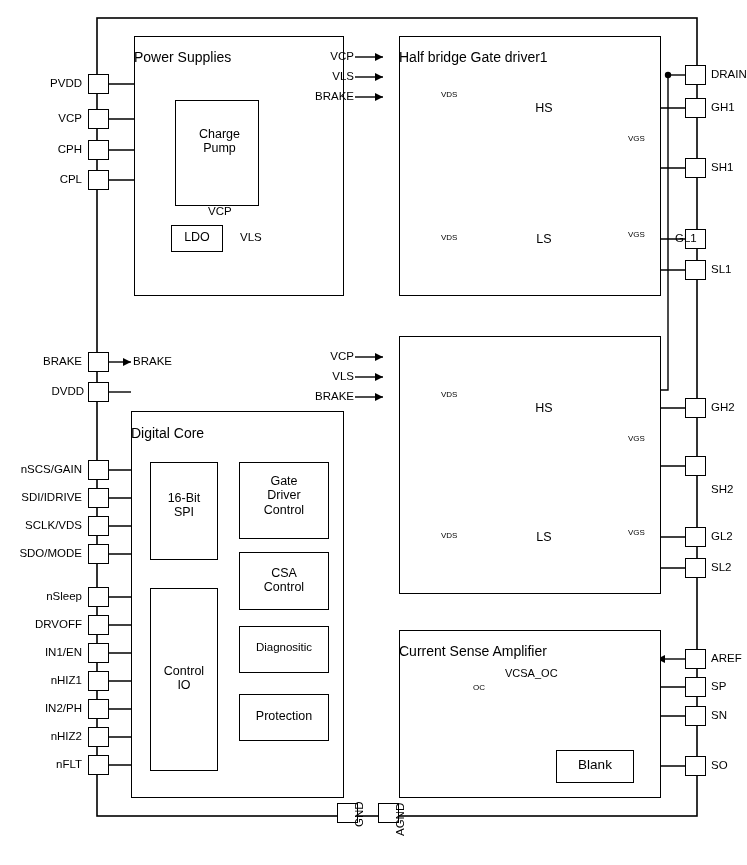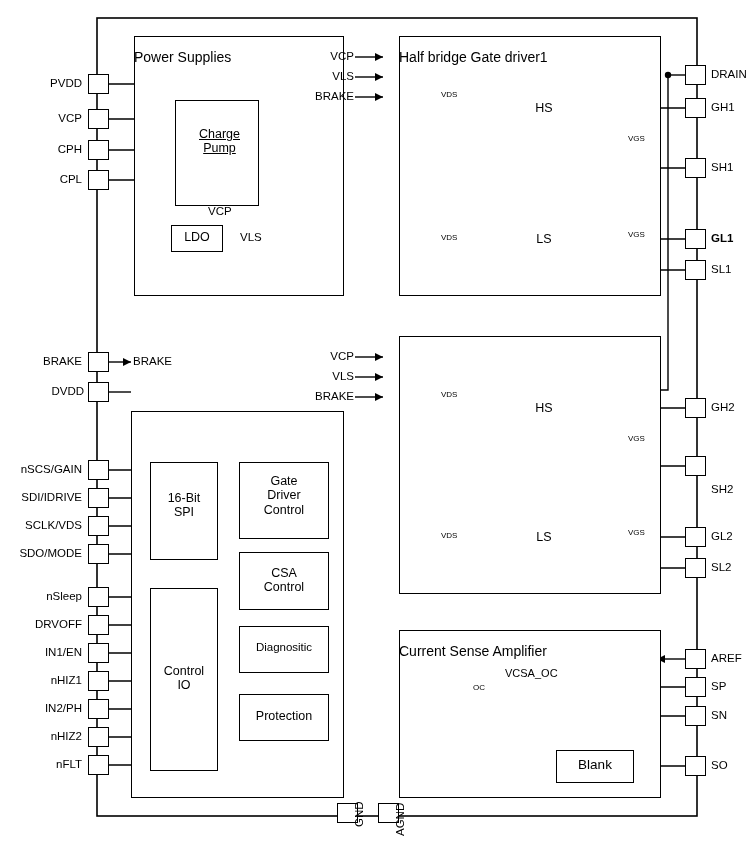--- a/index.html
+++ b/index.html
@@ -245,21 +245,21 @@
   <div class="abs pin" style="left:685px;top:65px;width:21px;height:20px;"></div>
   <div class="abs lbl" style="left:711px;top:68px;">DRAIN</div>
 
   <div class="abs pin" style="left:685px;top:98px;width:21px;height:20px;"></div>
   <div class="abs lbl" style="left:711px;top:101px;">GH1</div>
 
   <div class="abs pin" style="left:685px;top:158px;width:21px;height:20px;"></div>
   <div class="abs lbl" style="left:711px;top:161px;">SH1</div>
 
   <div class="abs pin" style="left:685px;top:229px;width:21px;height:20px;"></div>
-  <div class="abs lbl" style="left:711px;top:232px;font-weight:bold;">GL1</div>
+  <div class="abs lbl" style="left:675px;top:232px;">GL1</div>
 
   <div class="abs pin" style="left:685px;top:260px;width:21px;height:20px;"></div>
   <div class="abs lbl" style="left:711px;top:263px;">SL1</div>
 
   <div class="abs pin" style="left:685px;top:398px;width:21px;height:20px;"></div>
   <div class="abs lbl" style="left:711px;top:401px;">GH2</div>
 
   <div class="abs pin" style="left:685px;top:456px;width:21px;height:20px;"></div>
   <div class="abs lbl" style="left:711px;top:459px;margin-top:24px;">SH2</div>
 
@@ -284,21 +284,21 @@
   <div class="abs pin" style="left:337px;top:803px;width:21px;height:20px;"></div>
   <div class="abs lbl rot" style="left:353px;top:827px;transform:rotate(-90deg);">GND</div>
 
   <div class="abs pin" style="left:378px;top:803px;width:21px;height:20px;"></div>
   <div class="abs lbl rot" style="left:394px;top:836px;transform:rotate(-90deg);">AGND</div>
 
   <div class="abs blk" style="left:134px;top:36px;width:210px;height:260px;"></div>
   <div class="abs ttl" style="left:134px;top:49px;width:210px;">Power Supplies</div>
 
   <div class="abs blk" style="left:175px;top:100px;width:84px;height:106px;"></div>
-  <div class="abs blabel" style="left:175px;top:127px;width:89px;white-space:pre-line;text-decoration:underline;">Charge
+  <div class="abs blabel" style="left:175px;top:127px;width:89px;white-space:pre-line;">Charge
 Pump</div>
 
   <div class="abs blk" style="left:171px;top:225px;width:52px;height:27px;"></div>
   <div class="abs blabel" style="left:171px;top:230px;width:52px;">LDO</div>
 
   <div class="abs lbl" style="left:208px;top:205px;">VCP</div>
   <div class="abs lbl" style="left:240px;top:231px;">VLS</div>
 
   <div class="abs blk" style="left:399px;top:36px;width:262px;height:260px;"></div>
   <div class="abs ttl" style="left:399px;top:49px;width:262px;">Half bridge Gate driver1</div>
@@ -317,20 +317,21 @@
   <div class="abs lbl lbl-r" style="left:300px;top:370px;width:54px;">VLS</div>
   <div class="abs lbl lbl-r" style="left:290px;top:390px;width:64px;">BRAKE</div>
   <div class="abs tiny" style="left:441px;top:390px;">VDS</div>
   <div class="abs tiny" style="left:441px;top:531px;">VDS</div>
   <div class="abs tiny" style="left:628px;top:434px;">VGS</div>
   <div class="abs tiny" style="left:628px;top:528px;">VGS</div>
   <div class="abs blabel" style="left:524px;top:401px;width:40px;">HS</div>
   <div class="abs blabel" style="left:524px;top:530px;width:40px;">LS</div>
 
   <div class="abs blk" style="left:131px;top:411px;width:213px;height:387px;"></div>
+  <div class="abs ttl" style="left:131px;top:425px;width:213px;">Digital Core</div>
 
   <div class="abs blk" style="left:150px;top:462px;width:68px;height:98px;"></div>
   <div class="abs blabel" style="left:150px;top:491px;width:68px;white-space:pre-line;">16-Bit
 SPI</div>
 
   <div class="abs blk" style="left:150px;top:588px;width:68px;height:183px;"></div>
   <div class="abs blabel" style="left:150px;top:664px;width:68px;white-space:pre-line;">Control
 IO</div>
 
   <div class="abs blk" style="left:239px;top:462px;width:90px;height:77px;"></div>

